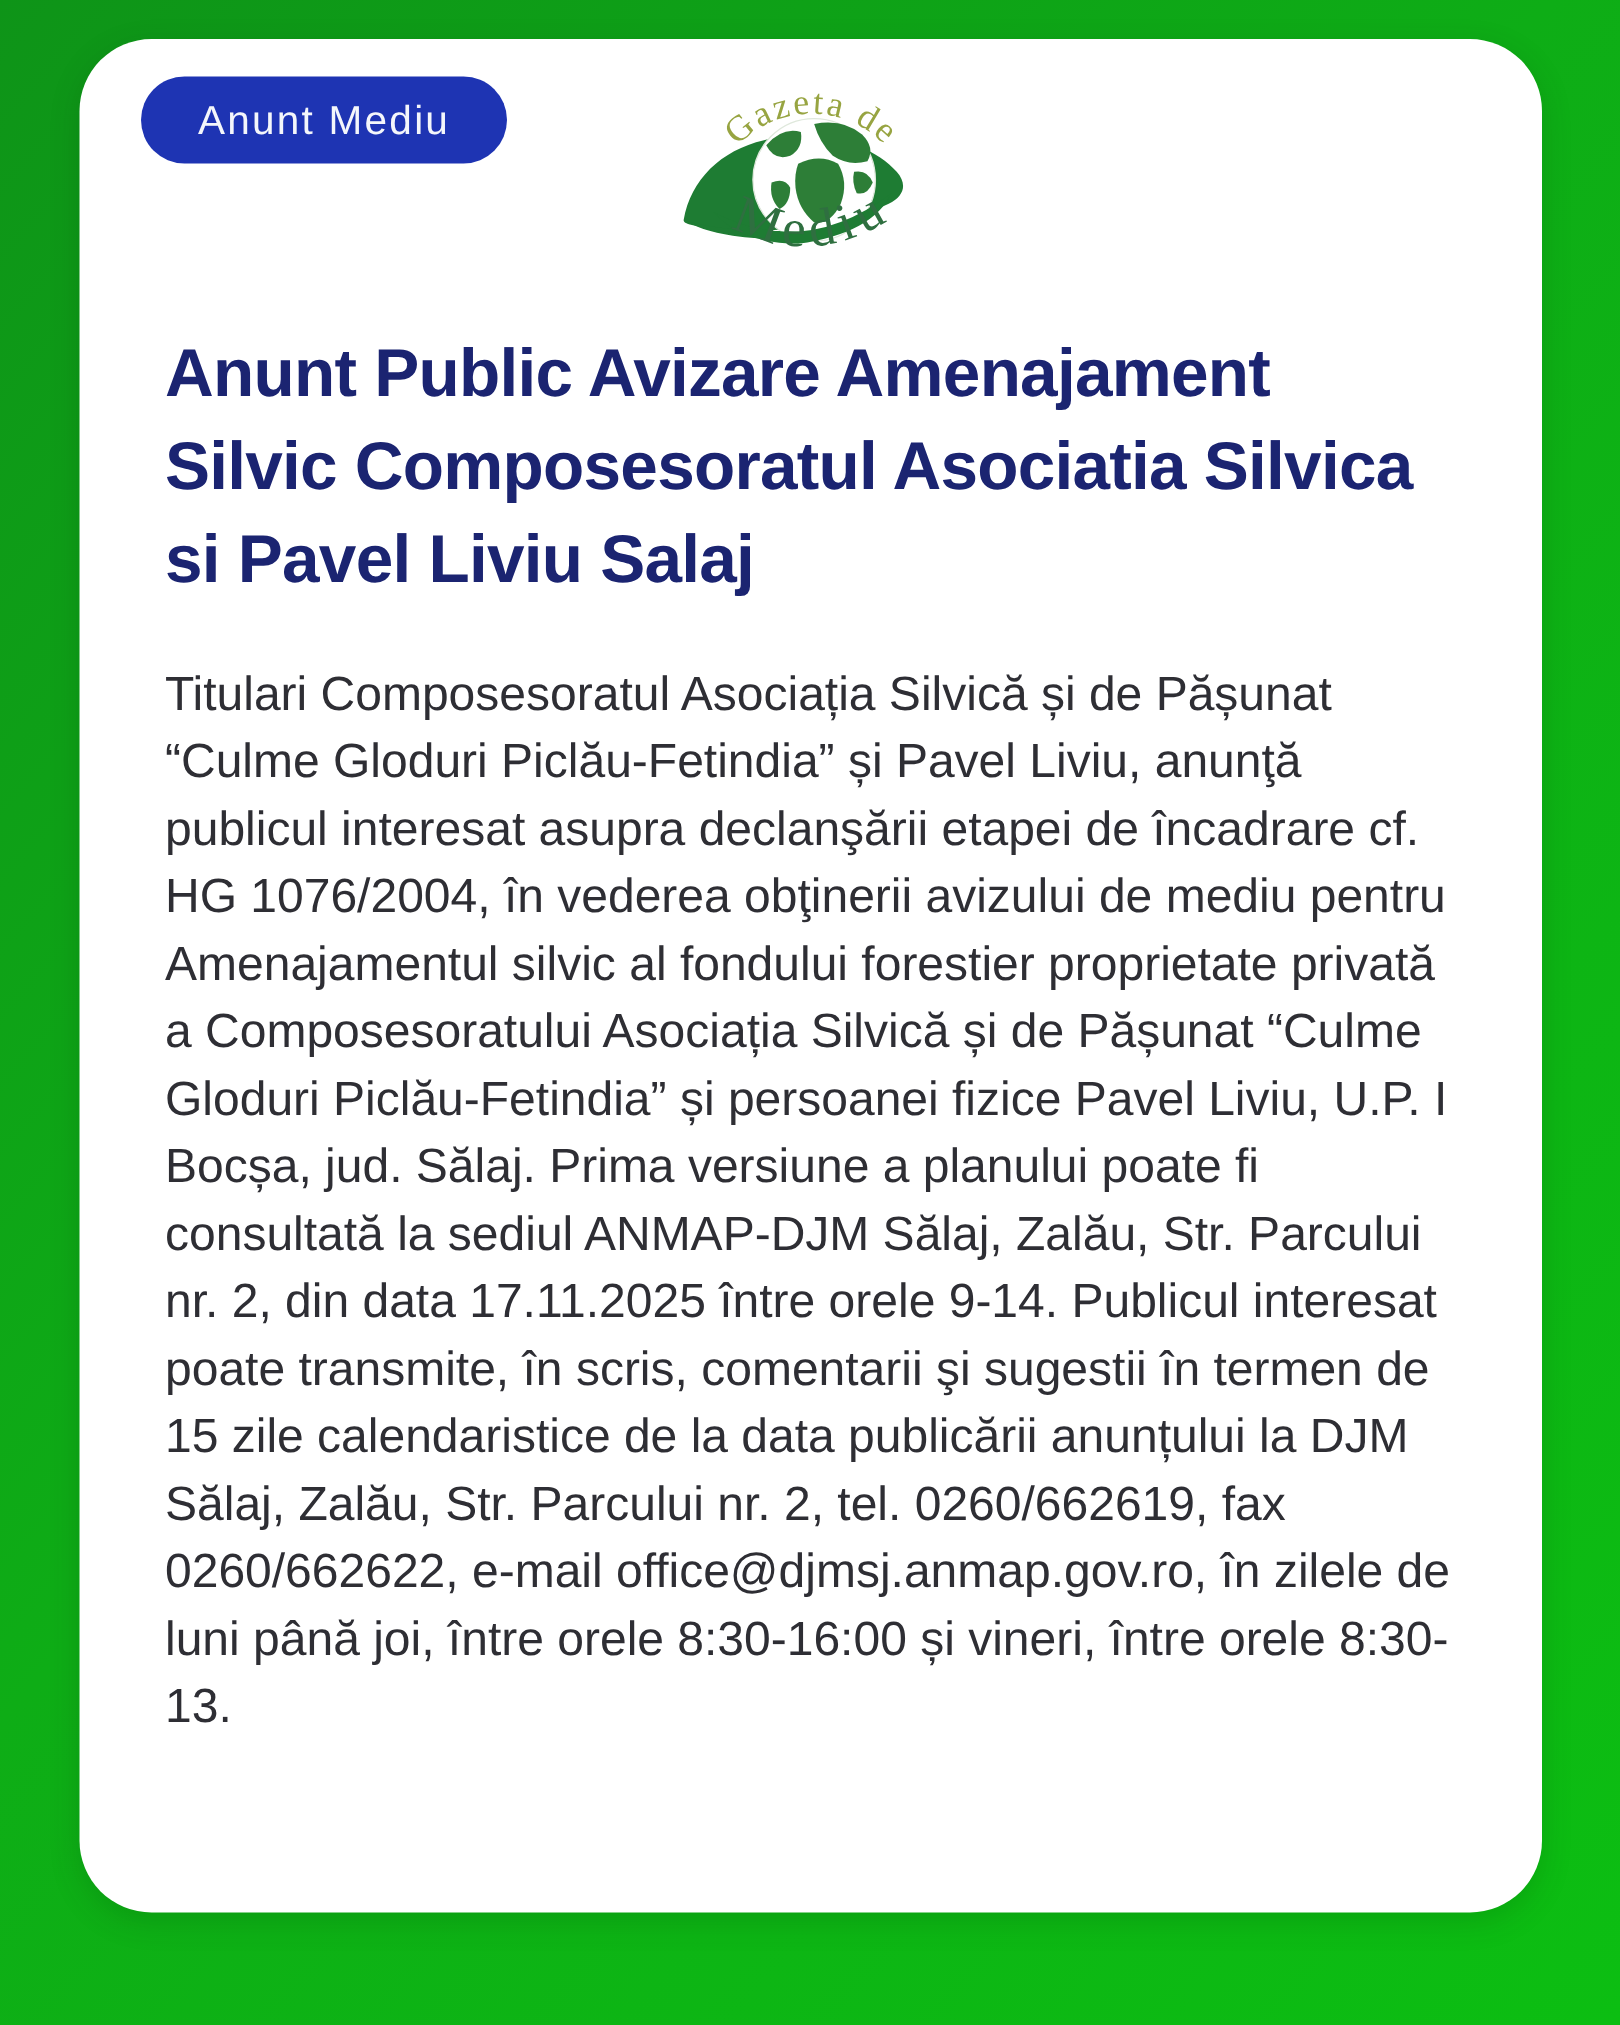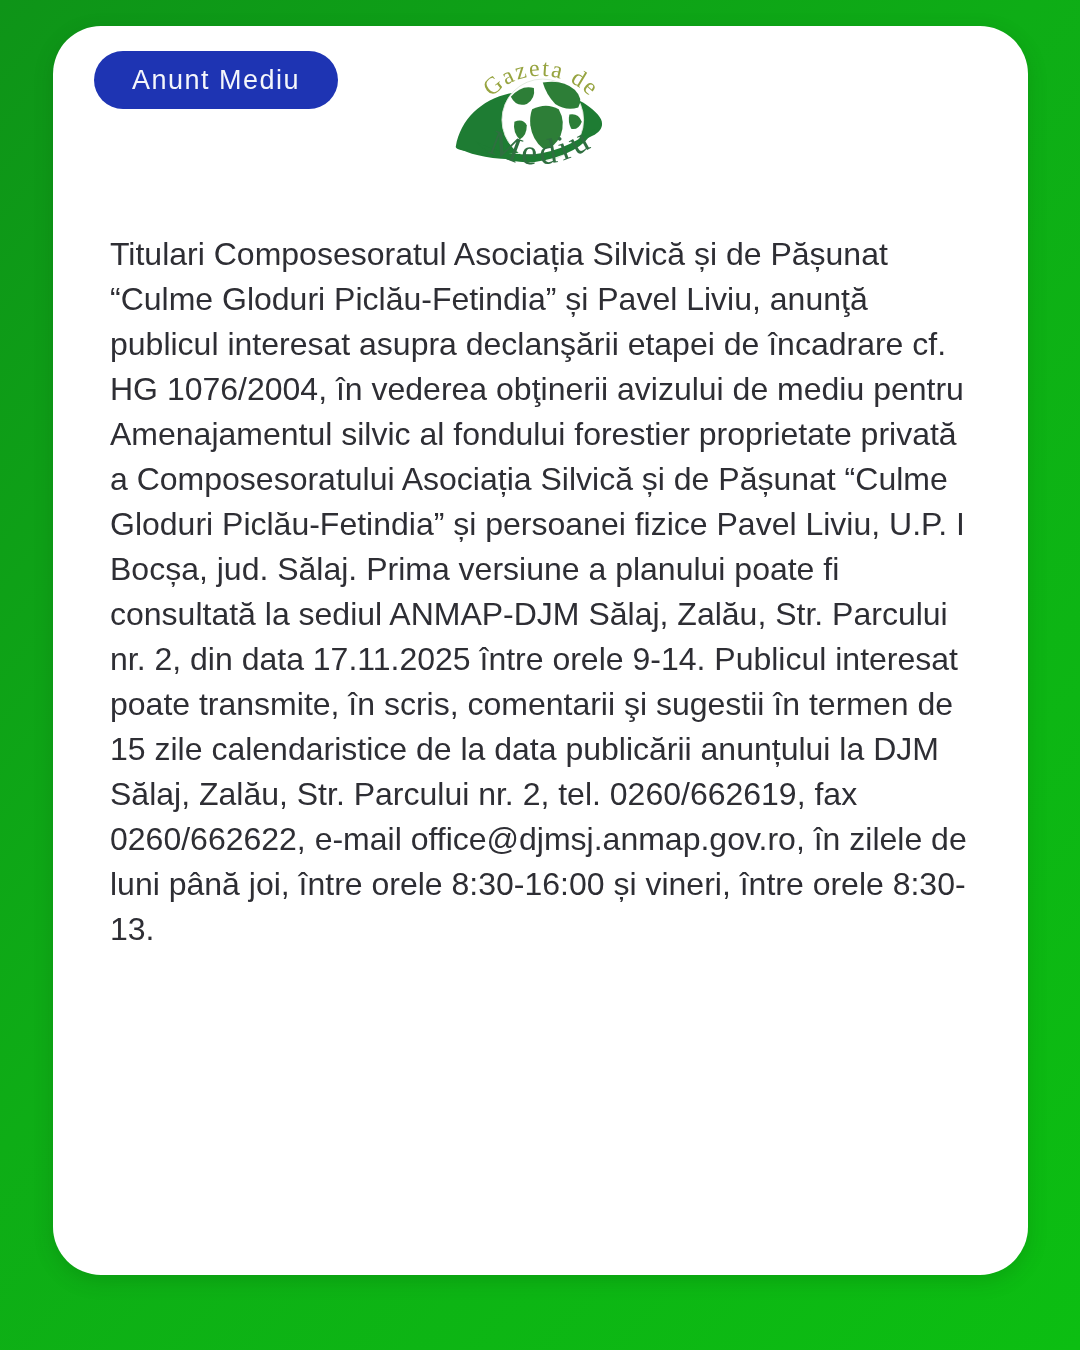--- a/index.html
+++ b/index.html
@@ -124,16 +124,17 @@
 
       <text class="logo-arc-text" text-anchor="middle">
         <textPath href="#arcTop" startOffset="50%">Gazeta de</textPath>
       </text>
       <text class="logo-arc-text-bottom" text-anchor="middle">
         <textPath href="#arcBottom" startOffset="50%">Mediu</textPath>
       </text>
     </svg>
   </div>
 
+  <h1 class="title">Anunt Public Avizare Amenajament Silvic Composesoratul Asociatia Silvica si Pavel Liviu Salaj</h1>
 
   <p class="body-text">Titulari Composesoratul Asociația Silvică și de Pășunat “Culme Gloduri Piclău-Fetindia” și Pavel Liviu, anunţă publicul interesat asupra declanşării etapei de încadrare cf. HG 1076/2004, în vederea obţinerii avizului de mediu pentru Amenajamentul silvic al fondului forestier proprietate privată a Composesoratului Asociația Silvică și de Pășunat “Culme Gloduri Piclău-Fetindia” și persoanei fizice Pavel Liviu, U.P. I Bocșa, jud. Sălaj. Prima versiune a planului poate fi consultată la sediul ANMAP-DJM Sălaj, Zalău, Str. Parcului nr. 2, din data 17.11.2025 între orele 9-14. Publicul interesat poate transmite, în scris, comentarii şi sugestii în termen de 15 zile calendaristice de la data publicării anunțului la DJM Sălaj, Zalău, Str. Parcului nr. 2, tel. 0260/662619, fax 0260/662622, e-mail office@djmsj.anmap.gov.ro, în zilele de luni până joi, între orele 8:30-16:00 și vineri, între orele 8:30-13.</p>
 
 </div>
 
 </body></html>

